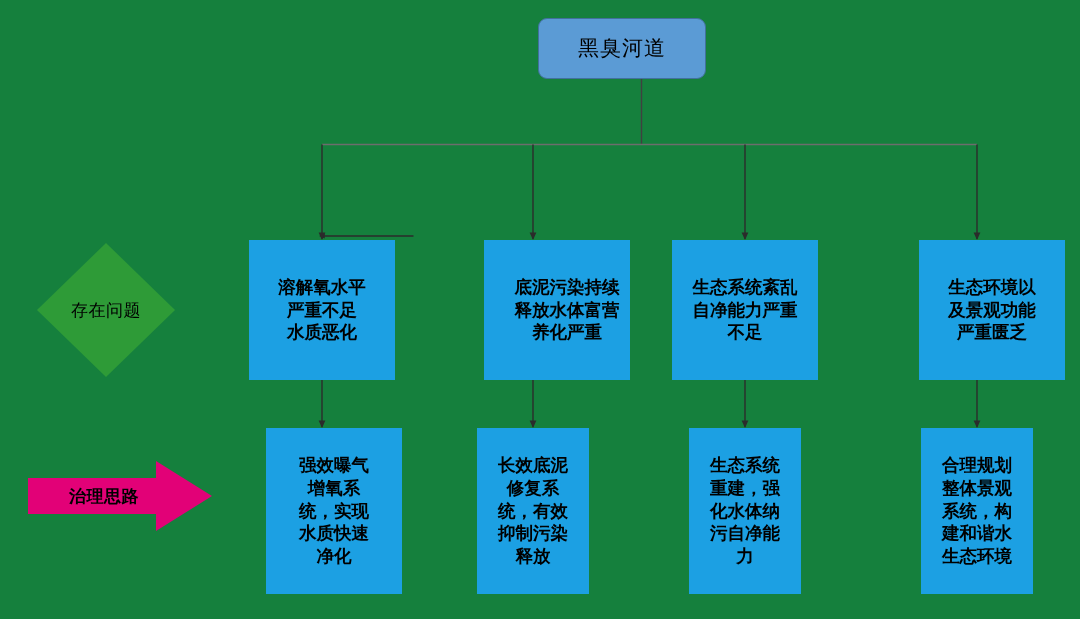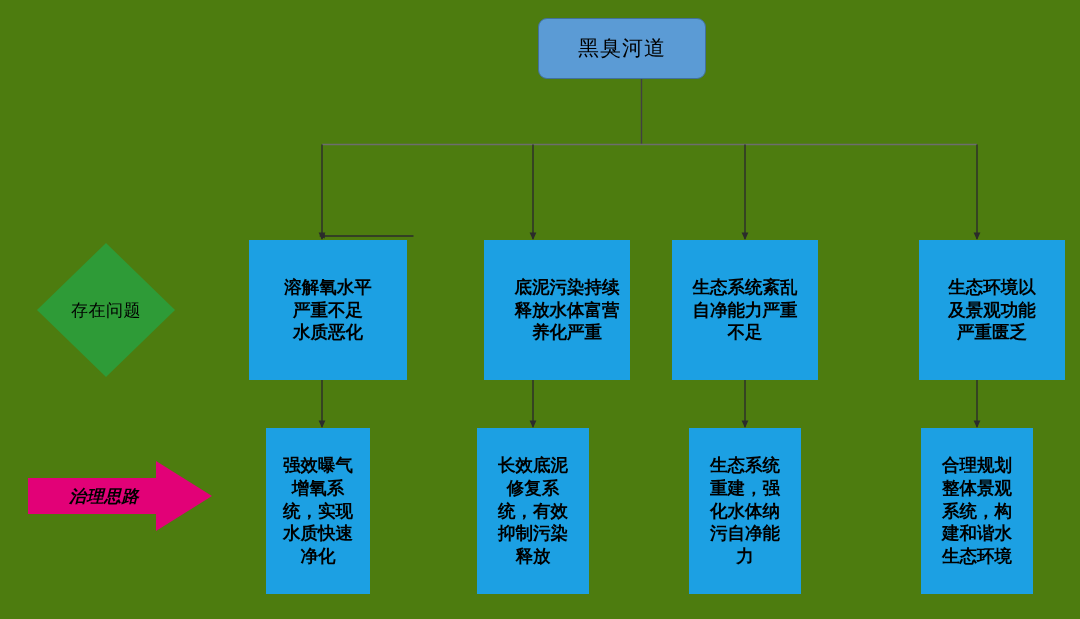--- a/index.html
+++ b/index.html
@@ -7,21 +7,21 @@
     padding: 0;
     background: #ffffff;
   }
   body {
     font-family: "Liberation Sans", sans-serif;
   }
   #canvas {
     position: relative;
     width: 1080px;
     height: 619px;
-    background: #4d7c0f;
+    background: #15803d;
     overflow: hidden;
   }
   #wires {
     position: absolute;
     left: 0;
     top: 0;
     width: 1080px;
     height: 619px;
     pointer-events: none;
   }
@@ -76,21 +76,20 @@
     color: #000000;
     letter-spacing: 0.5px;
   }
 
   .arrow-wrap {
     position: absolute;
     left: 28px;
     top: 460px;
     width: 185px;
     height: 72px;
-    font-style: italic;
   }
   .arrow-wrap svg {
     position: absolute;
     left: 0;
     top: 0;
   }
   .arrow-wrap .label {
     position: absolute;
     left: 0;
     top: 0;
@@ -180,42 +179,42 @@
     <div class="label">存在问题</div>
   </div>
 
   <div class="arrow-wrap">
     <svg width="185" height="72">
       <polygon points="0,18 128,18 128,1 184,36 128,71 128,54 0,54" fill="#E20177"></polygon>
     </svg>
     <div class="label">治理思路</div>
   </div>
 
-  <div class="box problem-box" style="left:249px;width:158px;">
+  <div class="box problem-box" style="left:249px;width:146px;">
     <span class="btext">溶解氧水平
 严重不足
 水质恶化</span>
   </div>
   <div class="box problem-box" style="left:484px;width:146px;padding-left:20px;">
     <span class="btext">底泥污染持续
 释放水体富营
 养化严重</span>
   </div>
   <div class="box problem-box" style="left:672px;width:146px;">
     <span class="btext">生态系统紊乱
 自净能力严重
 不足</span>
   </div>
   <div class="box problem-box" style="left:904px;width:146px;margin-left:15px;">
     <span class="btext">生态环境以
 及景观功能
 严重匮乏</span>
   </div>
 
-  <div class="box solution-box" style="left:266px;width:104px;">
+  <div class="box solution-box" style="left:266px;width:136px;">
     <span class="btext">强效曝气
 增氧系
 统，实现
 水质快速
 净化</span>
   </div>
   <div class="box solution-box" style="left:477px;width:112px;">
     <span class="btext">长效底泥
 修复系
 统，有效

